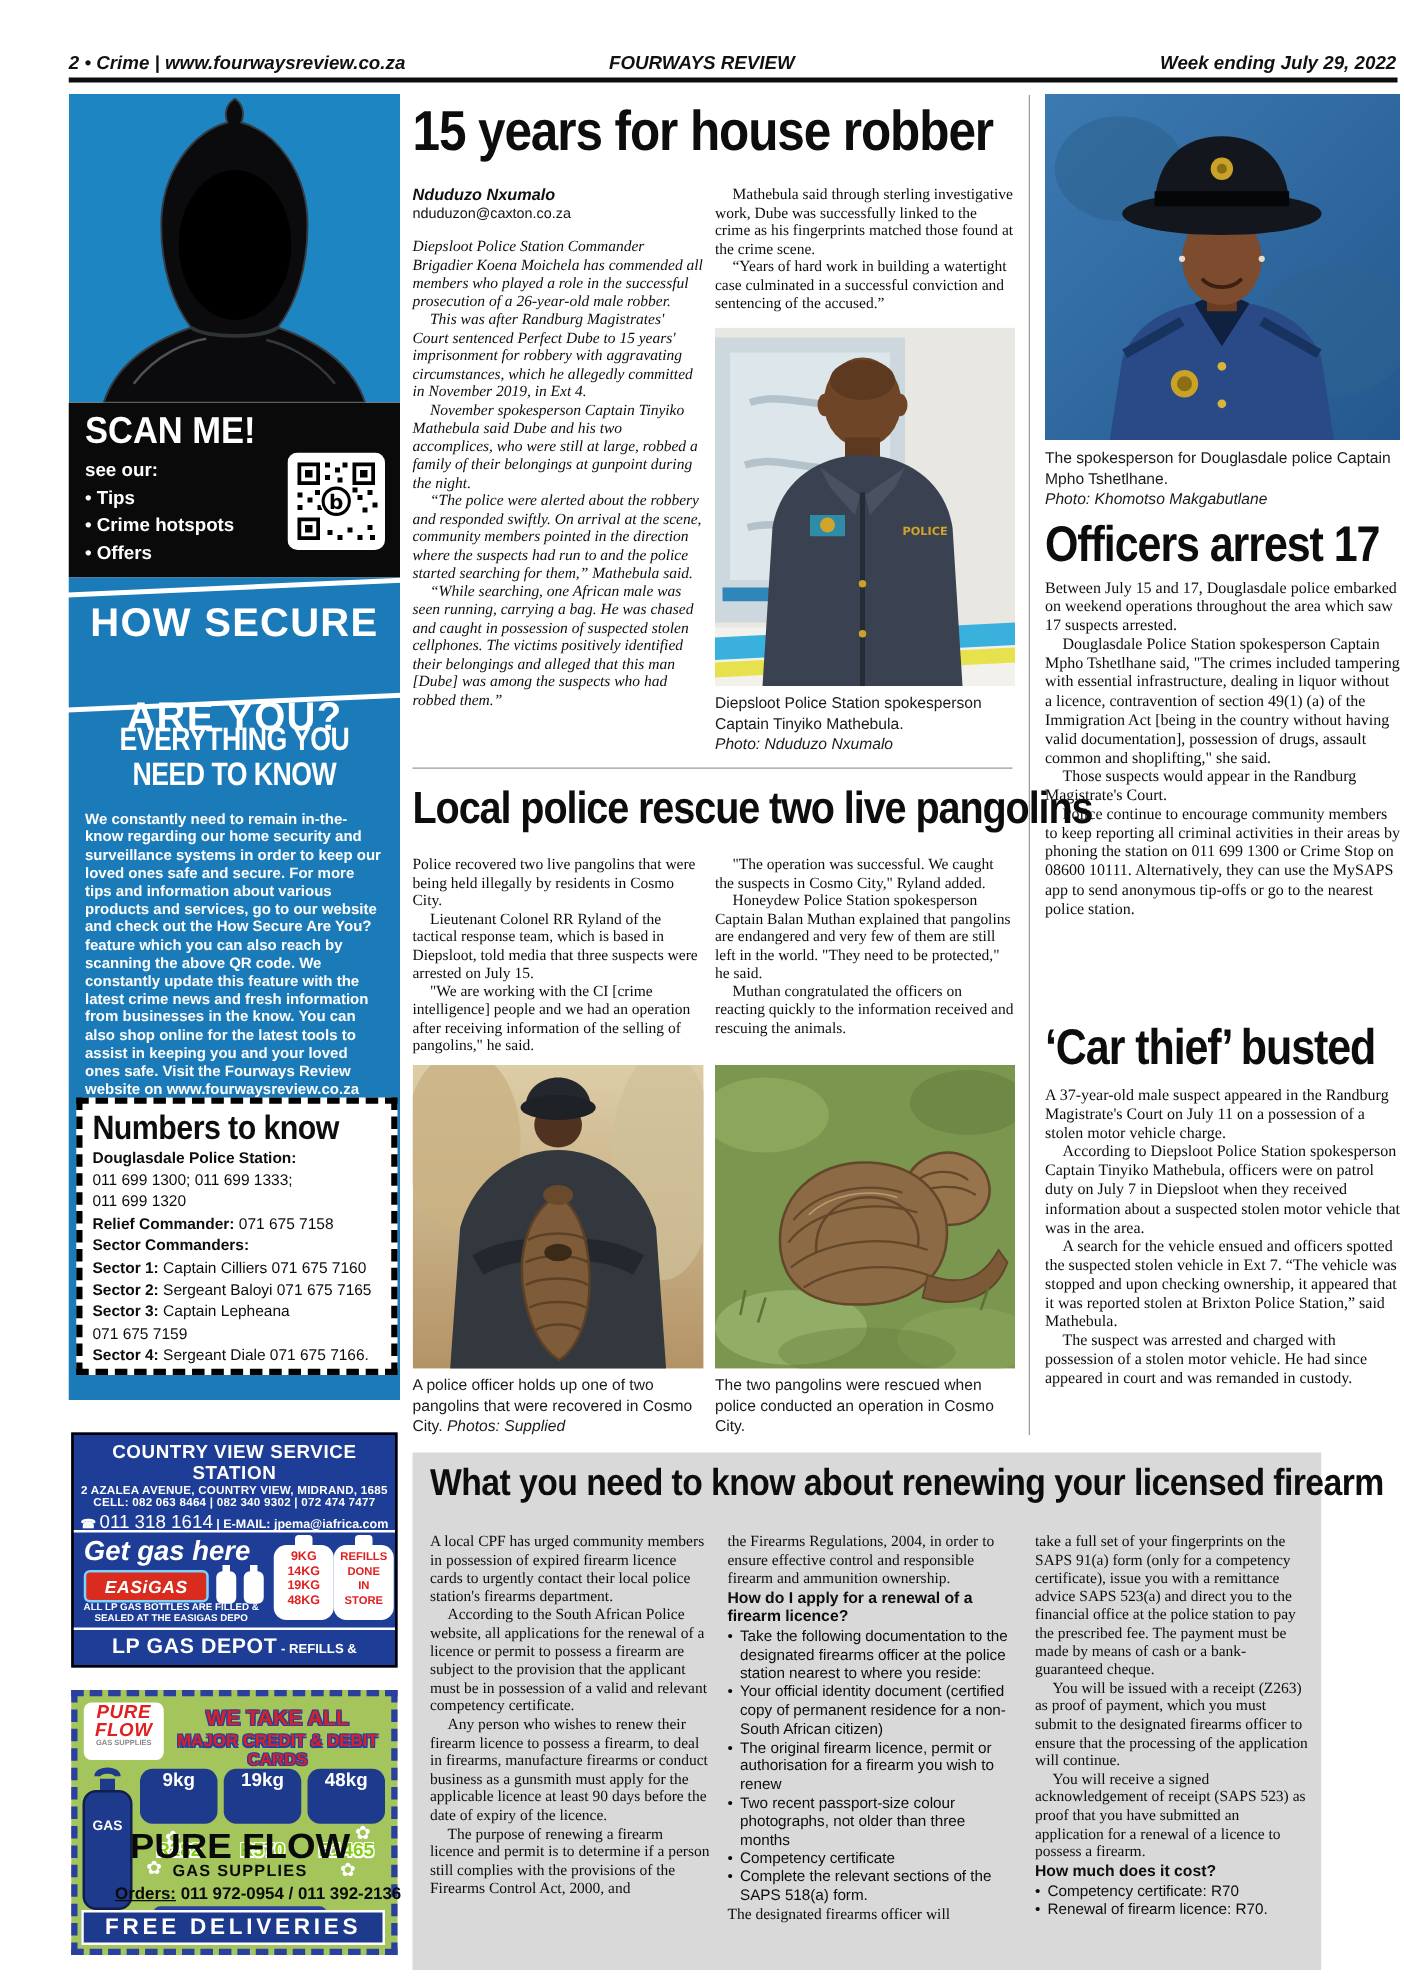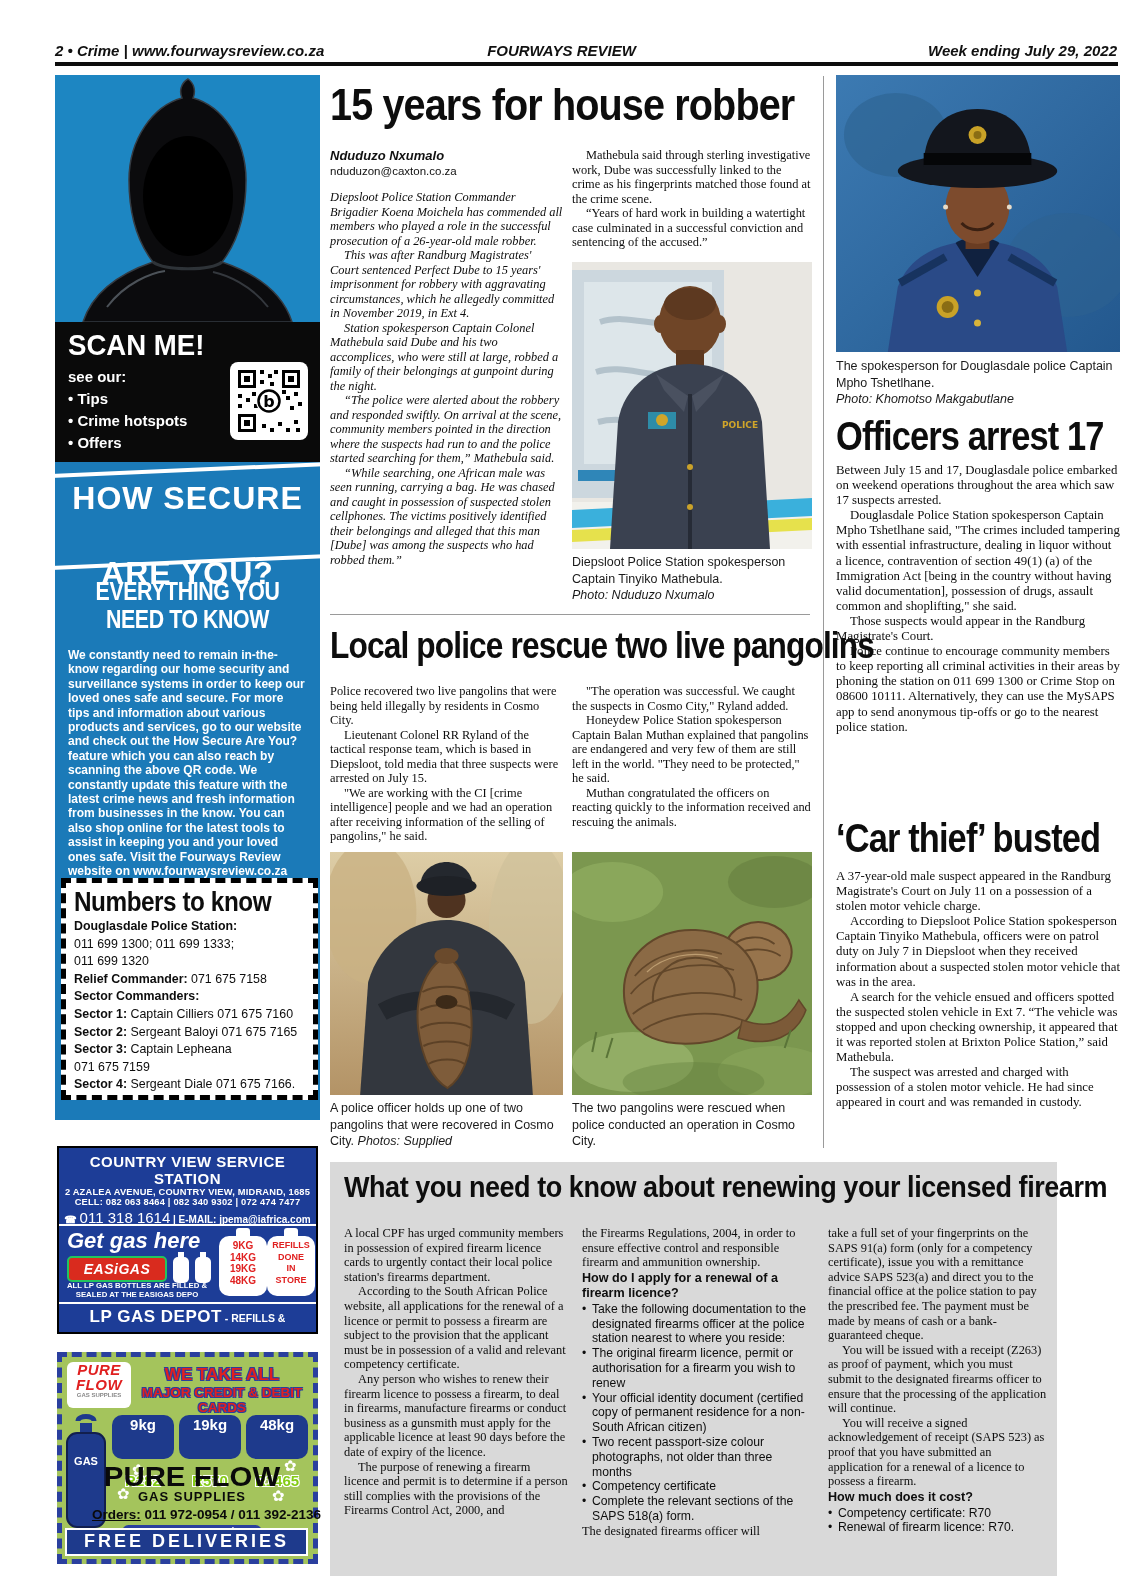--- a/index.html
+++ b/index.html
@@ -81,21 +81,21 @@
   
   #cv-ad{left:57px;top:1146px;width:257px;height:184px;background:#1d3d97;color:#fff;border:2px solid #000;}
   .cv-sec{position:absolute;left:0;width:100%;}
   #cv-r1{top:0;height:76px;text-align:center;border-bottom:2px solid #fff;}
   #cv-title{font-size:15px;font-weight:bold;letter-spacing:.5px;margin-top:5px;}
   #cv-address,#cv-cell{font-size:9.3px;font-weight:bold;letter-spacing:.2px;}
   #cv-phone-row{font-size:10px;font-weight:bold;margin-top:2px;}
   #cv-phone{font-size:15px;font-weight:normal;}
   #cv-r2{top:78px;height:74px;}
   #cv-getgas{position:absolute;left:8px;top:2px;font-size:22px;font-weight:bold;font-style:italic;white-space:nowrap;}
-  #easigas{position:absolute;left:8px;top:30px;width:96px;height:22px;background:#d92b1e;border:2px solid #22c55e;border-radius:5px;
+  #easigas{position:absolute;left:8px;top:30px;width:96px;height:22px;background:#d92b1e;border:2px solid #7dd3fc;border-radius:5px;
            font-size:14px;font-weight:bold;font-style:italic;text-align:center;line-height:22px;letter-spacing:.5px;}
   .mini-bottle{position:absolute;top:24px;}
   #mb1{left:112px;} #mb2{left:134px;}
   #cv-note{position:absolute;left:4px;top:56px;width:148px;font-size:7.8px;font-weight:bold;text-align:center;line-height:8.6px;}
   .big-bottle{position:absolute;top:2px;width:48px;height:68px;}
   #bb1{left:160px;} #bb2{left:208px;}
   .bottle-shape{position:absolute;left:0;top:8px;width:48px;height:60px;background:#fff;border-radius:10px;}
   .bottle-cap{position:absolute;left:17px;top:0;width:14px;height:10px;background:#fff;border-radius:3px 3px 0 0;}
   .bottle-text{position:absolute;left:0;top:12px;width:48px;text-align:center;color:#e02020;font-weight:bold;font-size:10px;line-height:11.5px;}
   #cv-r3{top:154px;height:28px;text-align:center;border-top:2px solid #fff;line-height:26px;}
@@ -328,21 +328,21 @@
     <div id="pf-free">FREE DELIVERIES</div>
   </div>
 
   <div class="abs headline" id="hl-robber">15 years for house robber</div>
   <div class="abs" id="byline">Nduduzo Nxumalo</div>
   <div class="abs" id="byline-mail">nduduzon@caxton.co.za</div>
 
   <div class="abs bodycol" id="rb-col1">
     <p>Diepsloot Police Station Commander Brigadier Koena Moichela has commended all members who played a role in the successful prosecution of a 26-year-old male robber.</p>
     <p class="ind">This was after Randburg Magistrates' Court sentenced Perfect Dube to 15 years' imprisonment for robbery with aggravating circumstances, which he allegedly committed in November 2019, in Ext 4.</p>
-    <p class="ind">Station spokesperson Captain Colonel Mathebula said Dube and his two accomplices, who were still at large, robbed a family of their belongings at gunpoint during the night.</p>
+    <p class="ind">November spokesperson Captain Tinyiko Mathebula said Dube and his two accomplices, who were still at large, robbed a family of their belongings at gunpoint during the night.</p>
     <p class="ind">“The police were alerted about the robbery and responded swiftly. On arrival at the scene, community members pointed in the direction where the suspects had run to and the police started searching for them,” Mathebula said.</p>
     <p class="ind">“While searching, one African male was seen running, carrying a bag. He was chased and caught in possession of suspected stolen cellphones. The victims positively identified their belongings and alleged that this man [Dube] was among the suspects who had robbed them.”</p>
   </div>
   <div class="abs bodycol" id="rb-col2">
     <p class="ind">Mathebula said through sterling investigative work, Dube was successfully linked to the crime as his fingerprints matched those found at the crime scene.</p>
     <p class="ind">“Years of hard work in building a watertight case culminated in a successful conviction and sentencing of the accused.”</p>
   </div>
 
   <div class="abs photo" id="photo-mathebula">
     <svg viewBox="0 0 240 287" width="240" height="287" preserveAspectRatio="none">
@@ -509,22 +509,22 @@
       <p>A local CPF has urged community members in possession of expired firearm licence cards to urgently contact their local police station's firearms department.</p>
       <p class="ind">According to the South African Police website, all applications for the renewal of a licence or permit to possess a firearm are subject to the provision that the applicant must be in possession of a valid and relevant competency certificate.</p>
       <p class="ind">Any person who wishes to renew their firearm licence to possess a firearm, to deal in firearms, manufacture firearms or conduct business as a gunsmith must apply for the applicable licence at least 90 days before the date of expiry of the licence.</p>
       <p class="ind">The purpose of renewing a firearm licence and permit is to determine if a person still complies with the provisions of the Firearms Control Act, 2000, and</p>
     </div>
 
     <div class="fcol" id="fcol2">
       <p>the Firearms Regulations, 2004, in order to ensure effective control and responsible firearm and ammunition ownership.</p>
       <div class="fsub">How do I apply for a renewal of a firearm licence?</div>
       <div class="blt">Take the following documentation to the designated firearms officer at the police station nearest to where you reside:</div>
+      <div class="blt">Your official identity document (certified copy of permanent residence for a non-South African citizen)</div>
       <div class="blt">The original firearm licence, permit or authorisation for a firearm you wish to renew</div>
-      <div class="blt">Your official identity document (certified copy of permanent residence for a non-South African citizen)</div>
       <div class="blt">Two recent passport-size colour photographs, not older than three months</div>
       <div class="blt">Competency certificate</div>
       <div class="blt">Complete the relevant sections of the SAPS 518(a) form.</div>
       <p>The designated firearms officer will</p>
     </div>
 
     <div class="fcol" id="fcol3">
       <p>take a full set of your fingerprints on the SAPS 91(a) form (only for a competency certificate), issue you with a remittance advice SAPS 523(a) and direct you to the financial office at the police station to pay the prescribed fee. The payment must be made by means of cash or a bank-guaranteed cheque.</p>
       <p class="ind">You will be issued with a receipt (Z263) as proof of payment, which you must submit to the designated firearms officer to ensure that the processing of the application will continue.</p>
       <p class="ind">You will receive a signed acknowledgement of receipt (SAPS 523) as proof that you have submitted an application for a renewal of a licence to possess a firearm.</p>

